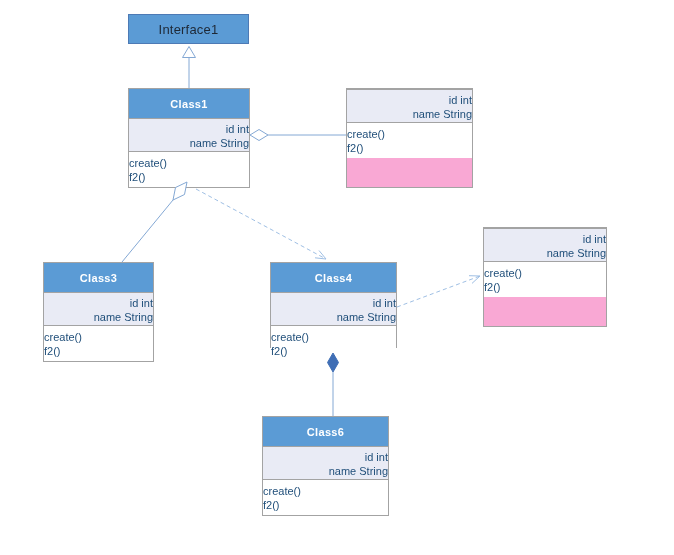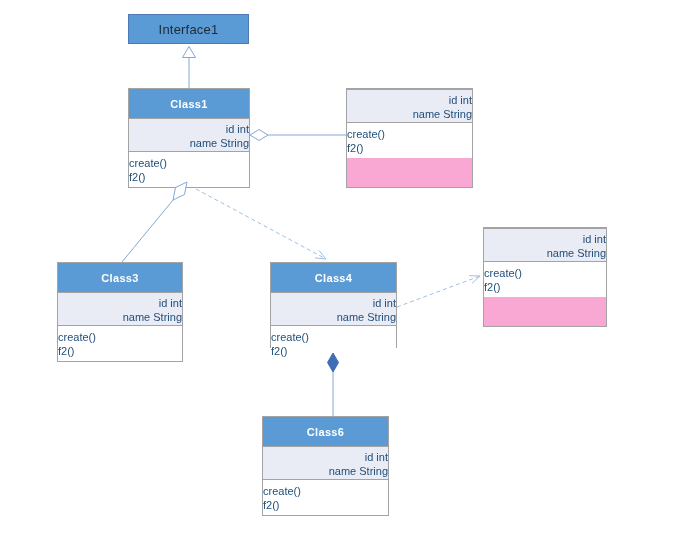--- a/index.html
+++ b/index.html
@@ -134,21 +134,21 @@
     <div class="cls-attrs">
       <div>id int</div>
       <div>name String</div>
     </div>
     <div class="cls-methods">
       <div>create()</div>
       <div>f2()</div>
     </div>
   </div>
 
-  <div class="uml-box" style="left:57px; top:262px; width:126px; height:100px;">
+  <div class="uml-box" style="left:43px; top:262px; width:111px; height:100px;">
     <div class="cls-header">Class3</div>
     <div class="cls-attrs">
       <div>id int</div>
       <div>name String</div>
     </div>
     <div class="cls-methods">
       <div>create()</div>
       <div>f2()</div>
     </div>
   </div>

